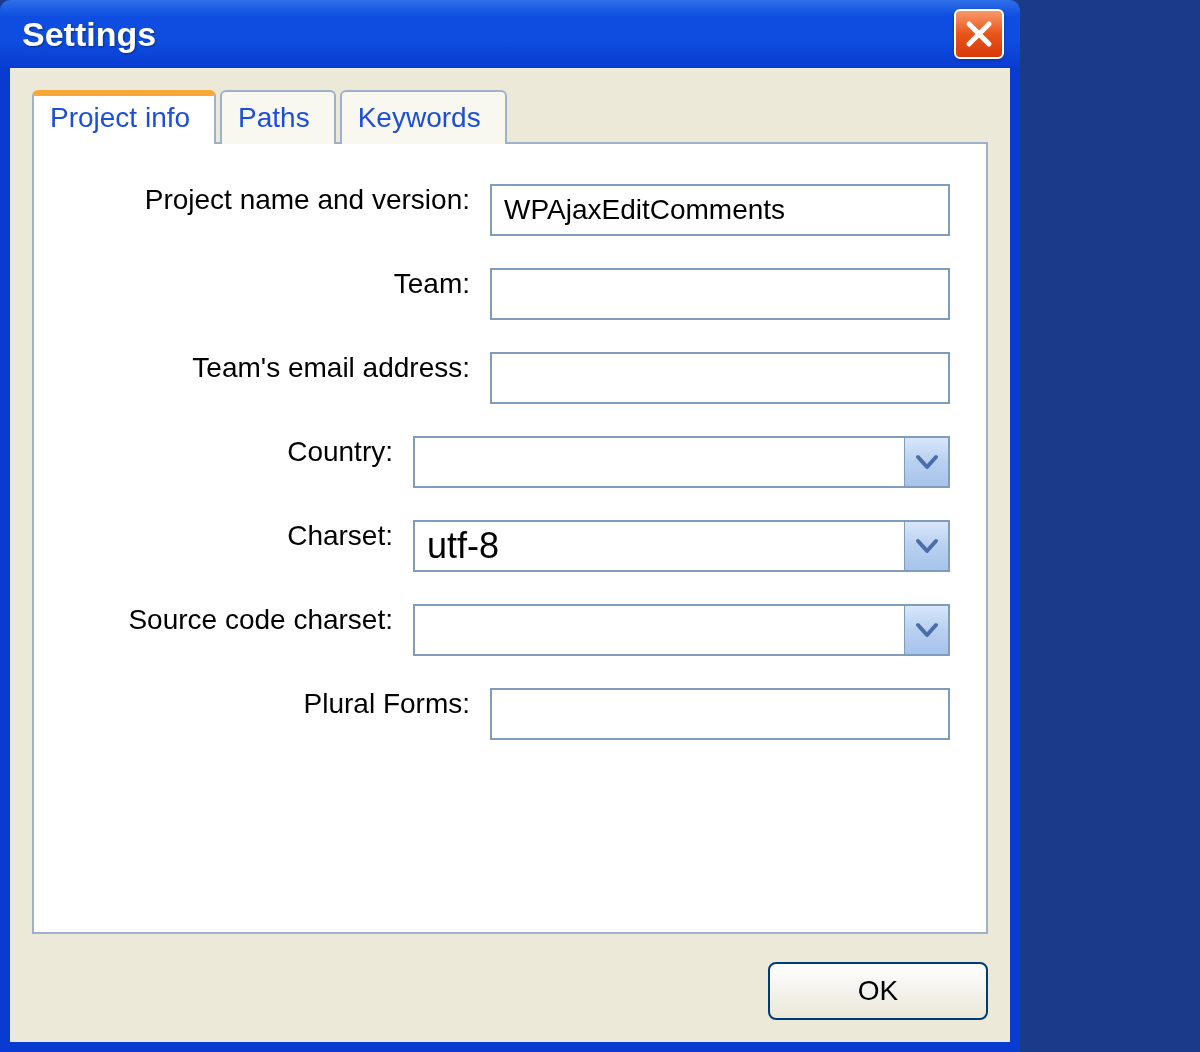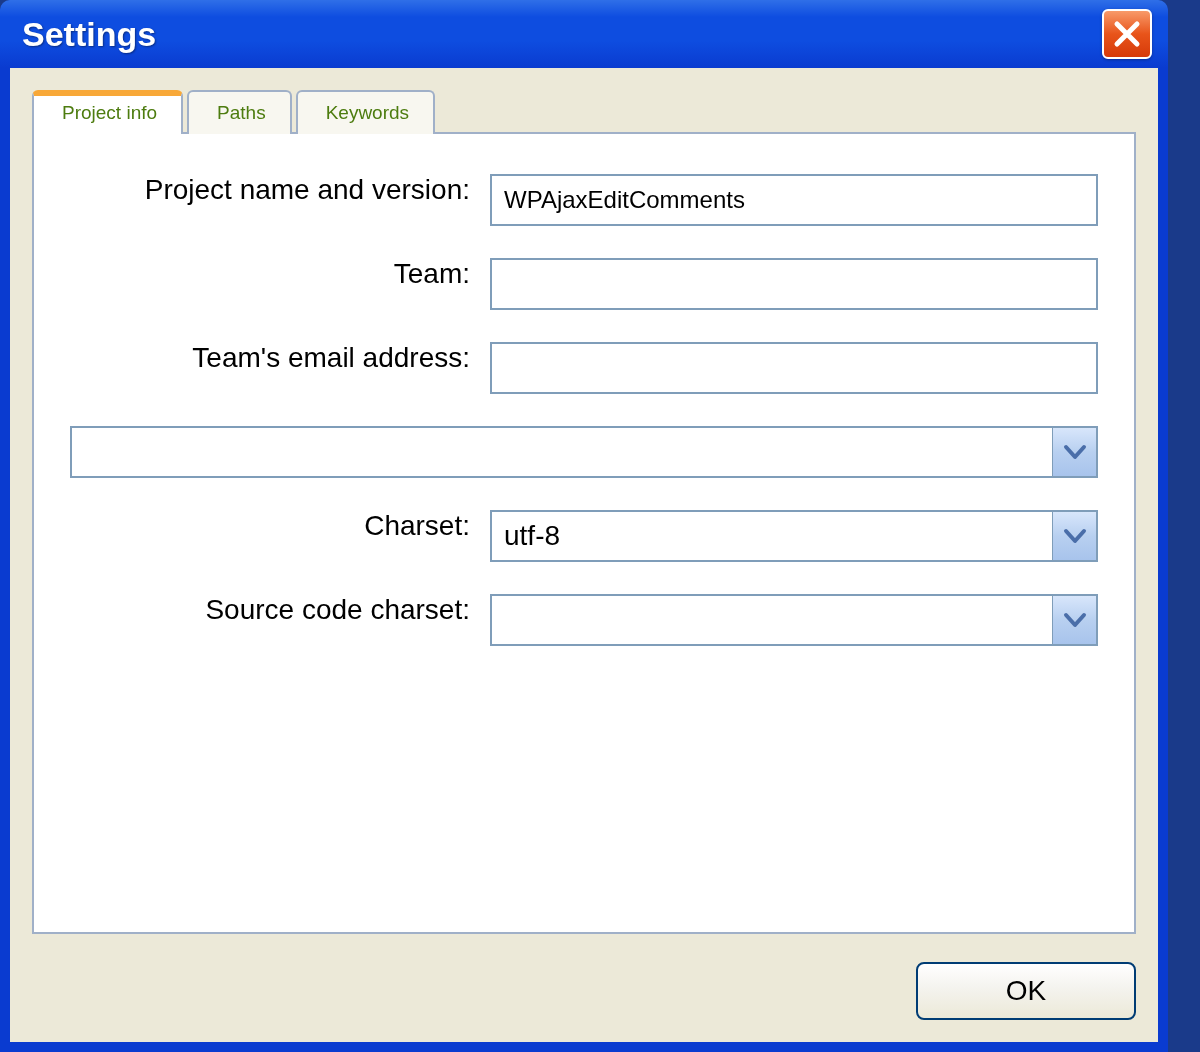--- a/index.html
+++ b/index.html
@@ -4,21 +4,21 @@
   <style>
     * { box-sizing: border-box; margin: 0; padding: 0; }
     body {
       font-family: Tahoma, Arial, sans-serif;
       background: #1a3a8a;
       width: 1200px;
       height: 1052px;
       overflow: hidden;
     }
     .window {
-      width: 1168px;
+      width: 1020px;
       height: 1052px;
       background: linear-gradient(to bottom, #0a4bdb 0%, #0a3bd0 3%, #0a3bd0 97%, #0a3bd0 100%);
       border-radius: 12px 12px 0 0;
       display: flex;
       flex-direction: column;
     }
     .titlebar {
       height: 68px;
       background: linear-gradient(to bottom, #2f6fe8 0%, #0e4de0 25%, #0e4de0 60%, #0a3bd0 100%);
       display: flex;
@@ -55,23 +55,23 @@
       flex-direction: column;
     }
     .tab-strip {
       display: flex;
       gap: 4px;
       margin-bottom: -2px;
       z-index: 2;
       position: relative;
     }
     .tab {
-      padding: 10px 24px 10px 28px;
-      font-size: 19px;
-      color: #4d7c0f;
+      padding: 10px 24px 10px 16px;
+      font-size: 28px;
+      color: #1d4ed8;
       background: #f8f7f0;
       border: 2px solid #a0b0c8;
       border-bottom: none;
       border-radius: 6px 6px 0 0;
       cursor: pointer;
       position: relative;
     }
     .tab.active {
       background: #fff;
       border-top: 6px solid #f8a838;
@@ -101,37 +101,37 @@
     .form-label {
       width: 400px;
       text-align: right;
       font-size: 28px;
       color: #000;
     }
     .text-input {
       flex: 1;
       height: 52px;
       border: 2px solid #7f9db9;
-      font-size: 24px;
+      font-size: 28px;
       font-family: Tahoma, Arial, sans-serif;
       padding: 4px 12px;
       background: #fff;
       outline: none;
     }
     .combo-wrap {
       flex: 1;
       display: flex;
       border: 2px solid #7f9db9;
       height: 52px;
       background: #fff;
     }
     .combo-input {
       flex: 1;
       border: none;
-      font-size: 28px;
+      font-size: 36px;
       font-family: Tahoma, Arial, sans-serif;
       padding: 4px 12px;
       outline: none;
       background: #fff;
     }
     .combo-btn {
       width: 44px;
       background: linear-gradient(to bottom, #d8e6fb 0%, #b8d0f0 50%, #a8c4ec 100%);
       border-left: 1px solid #7f9db9;
       display: flex;
@@ -190,20 +190,21 @@
         <input class="text-input" type="text" value="" style="">
       </div>
 
       <div class="form-row">
         <div class="form-label">Team's email address:</div>
         <input class="text-input" type="text" value="" style="">
       </div>
 
 
       <div class="form-row">
+        <div class="form-label">Country:</div>
         <div class="combo-wrap">
           <input class="combo-input" type="text" value="" style="">
           <div class="combo-btn">
             <svg viewBox="0 0 24 18">
                 <path d="M3 4 L12 14 L21 4" stroke="#4a6ea9" stroke-width="4" fill="none" stroke-linecap="round" stroke-linejoin="round"></path>
               </svg>
           </div>
         </div>
       </div>
 
@@ -224,20 +225,24 @@
         <div class="combo-wrap">
           <input class="combo-input" type="text" value="" style="">
           <div class="combo-btn">
             <svg viewBox="0 0 24 18">
                 <path d="M3 4 L12 14 L21 4" stroke="#4a6ea9" stroke-width="4" fill="none" stroke-linecap="round" stroke-linejoin="round"></path>
               </svg>
           </div>
         </div>
       </div>
 
+      <div class="form-row">
+        <div class="form-label">Plural Forms:</div>
+        <input class="text-input" type="text" value="" style="">
+      </div>
 
     </div>
 
     <div class="button-row">
       <button class="dlg-btn">OK</button>
     </div>
   </div>
 </div>
 
 </body></html>

